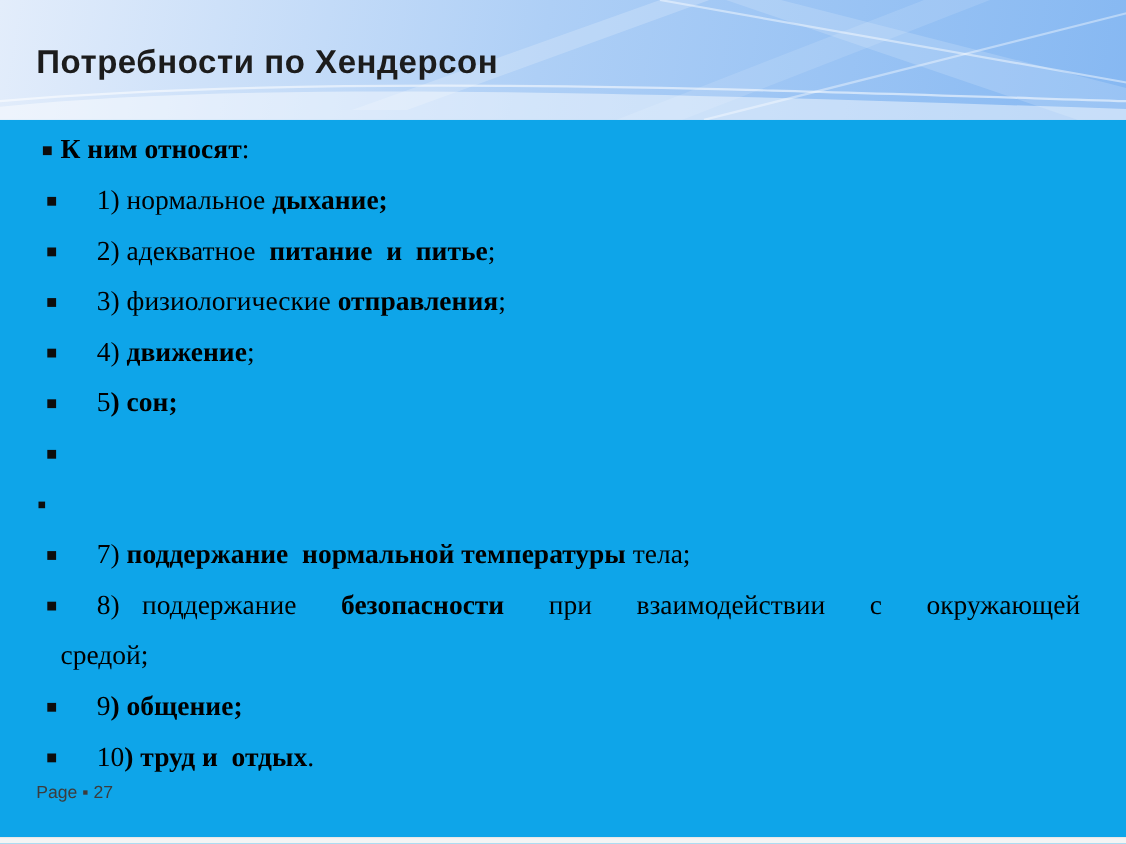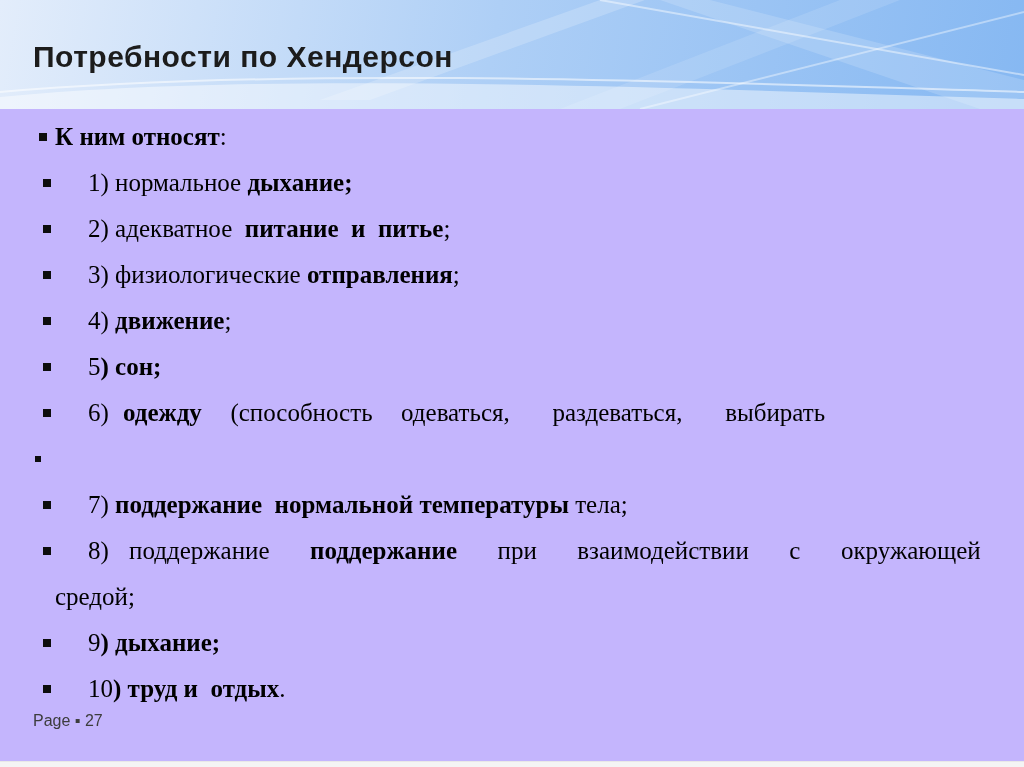--- a/index.html
+++ b/index.html
@@ -5,21 +5,21 @@
   html,body{margin:0;padding:0;}
   body{
     width:1024px;height:767px;
     font-family:"Liberation Serif", serif;
     background:#ffffff;
     position:relative;
     overflow:hidden;
   }
   .slide{
     position:absolute;inset:0;
-    background:#c4b5fd;
+    background:#0ea5e9;
     padding-left:24px;
   }
   
   .header{
     position:absolute;left:0;top:0;width:1024px;height:109px;
     background:linear-gradient(100deg,
       var(--header-left,#e3edfb) 0%,
       var(--header-mid,#aecff6) 48%,
       var(--header-right,#86b8f2) 100%);
     overflow:hidden;
@@ -90,26 +90,26 @@
     <div class="slide-title">Потребности по Хендерсон</div>
   </div>
 
   <div class="content">
       <div class="row intro"><span class="bullet"></span><span class="txt"><b>К ним относят</b><span>:</span></span></div>
       <div class="row num"><span class="bullet"></span><span class="txt"><span>1) нормальное </span><b>дыхание;</b></span></div>
       <div class="row num"><span class="bullet"></span><span class="txt"><span>2) адекватное  </span><b>питание  и  питье</b><span>;</span></span></div>
       <div class="row num"><span class="bullet"></span><span class="txt"><span>3) физиологические </span><b>отправления</b><span>;</span></span></div>
       <div class="row num"><span class="bullet"></span><span class="txt"><span>4) </span><b>движение</b><span>;</span></span></div>
       <div class="row num"><span class="bullet"></span><span class="txt"><span>5</span><b>) сон;</b></span></div>
-      <div class="row num spread1"><span class="bullet"></span><span class="txt"><span>6) </span><b>одежду</b><span>  (способность  одеваться,   раздеваться,   выбирать</span></span></div>
+      <div class="row num spread1"><span class="bullet"></span></div>
       <div class="row cont"><span class="bullet small"></span></div>
       <div class="row num"><span class="bullet"></span><span class="txt"><span>7) </span><b>поддержание  нормальной температуры</b><span> тела;</span></span></div>
-      <div class="row num spread2"><span class="bullet"></span><span class="txt"><span>8) поддержание  </span><b>поддержание</b><span>  при  взаимодействии  с  окружающей</span></span></div>
+      <div class="row num spread2"><span class="bullet"></span><span class="txt"><span>8) поддержание  </span><b>безопасности</b><span>  при  взаимодействии  с  окружающей</span></span></div>
       <div class="row plain"><span class="txt"><span>средой;</span></span></div>
-      <div class="row num"><span class="bullet"></span><span class="txt"><span>9</span><b>) дыхание;</b></span></div>
+      <div class="row num"><span class="bullet"></span><span class="txt"><span>9</span><b>) общение;</b></span></div>
       <div class="row num"><span class="bullet"></span><span class="txt"><span>10</span><b>) труд и  отдых</b><span>.</span></span></div>
     </div>
 
   <div class="footer">Page ▪ 27</div>
 
   <div class="bottom-strip"></div>
 
 </div>
 
 </body></html>

